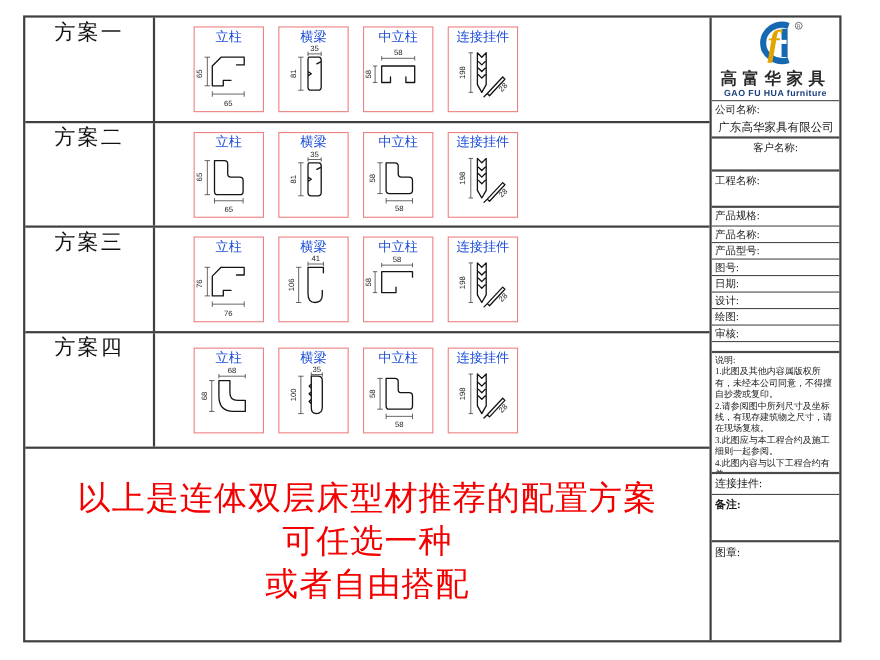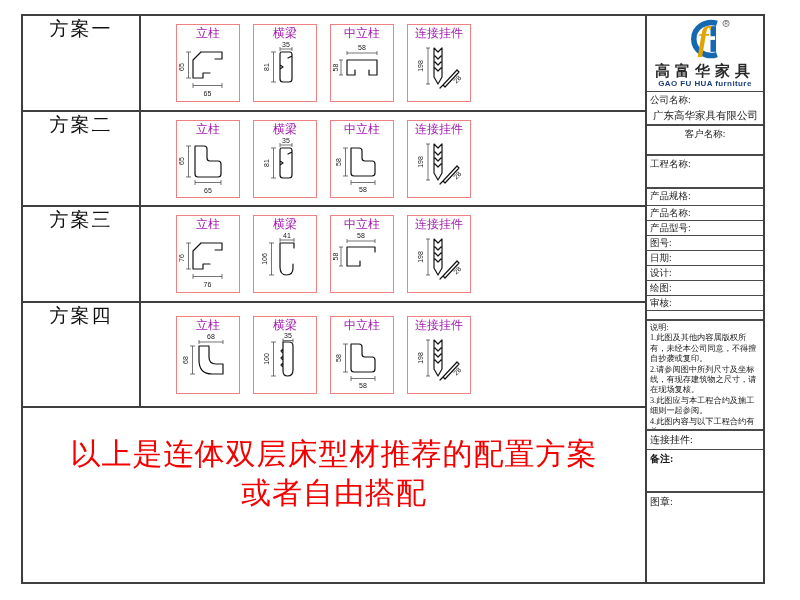--- a/index.html
+++ b/index.html
@@ -6,21 +6,21 @@
   body{width:800px;height:600px;position:relative;font-family:"Liberation Serif","DejaVu Serif",serif;color:#1a1a1a;-webkit-font-smoothing:antialiased;}
   .sheet{position:absolute;left:21px;top:14px;width:744px;height:570px;border:2px solid #3f3f3f;box-sizing:border-box;display:flex;background:#fff;}
   
   .main{width:624px;box-sizing:border-box;border-right:2px solid #3f3f3f;display:flex;flex-direction:column;}
   .plan-row{display:flex;box-sizing:border-box;border-bottom:2px solid #3f3f3f;}
   .r1{height:96px}.r2{height:95px}.r3{height:96px}.r4{height:105px}
   .plan-name-cell{width:118px;box-sizing:border-box;border-right:2px solid #3f3f3f;display:flex;justify-content:center;}
   .plan-name{font-size:19px;letter-spacing:2px;color:#111;}
   .profile-grid{flex:1;display:flex;align-items:center;padding-left:35px;gap:13px;}
   .profile-box{width:64px;height:78px;box-sizing:border-box;border:1px solid #ee8181;background:#fff;}
-  .profile-label{color:#a21caf;font-size:12px;line-height:14px;text-align:center;margin-top:1px;white-space:nowrap;}
+  .profile-label{color:#1d4ed8;font-size:12px;line-height:14px;text-align:center;margin-top:1px;white-space:nowrap;}
   svg.profile{display:block;width:62px;height:60px;margin:0 auto;}
   .profile-line{fill:none;stroke:#141414;stroke-width:1.2;stroke-linejoin:round;stroke-linecap:round;}
   .dim-line{fill:none;stroke:#3a3a3a;stroke-width:0.7;}
   text.dim{font-size:7px;fill:#1a1a1a;font-family:"Liberation Sans","DejaVu Sans",sans-serif;}
   
   .footer-note{flex:1;display:flex;flex-direction:column;align-items:center;padding-top:26px;box-sizing:border-box;}
   .footer-line{color:#f40000;font-size:30px;line-height:39px;letter-spacing:1px;white-space:nowrap;}
   
   .title-block{flex:1;display:flex;flex-direction:column;font-size:9.5px;box-sizing:border-box;}
   .tb-row{box-sizing:border-box;border-bottom:1px solid #4a4a4a;padding:2px 3px;overflow:hidden;}
@@ -248,20 +248,21 @@
             <use href="#sym-gj"></use>
             <text class="dim" x="15" y="26" text-anchor="middle" transform="rotate(-90 15 26)">198</text>
             <text class="dim" x="51" y="41" text-anchor="middle" transform="rotate(-45 51 41)">28</text>
           </svg>
         </div>
       </div>
     </div>
 
     <div class="footer-note">
       <div class="footer-line">以上是连体双层床型材推荐的配置方案</div>
+      <div class="footer-line">可任选一种</div>
       <div class="footer-line">或者自由搭配</div>
     </div>
   </div>
 
   <div class="title-block">
     <div class="tb-row tb-logo">
       <svg width="56" height="44" viewBox="0 0 60 48">
         <path d="M43,7 A19,18 0 1 0 43,41" fill="none" stroke="#1668b0" stroke-width="6"></path>
         <rect x="36" y="10" width="6" height="28" fill="#1668b0"></rect>
         <rect x="33" y="21" width="8" height="4" fill="#ffffff"></rect>

